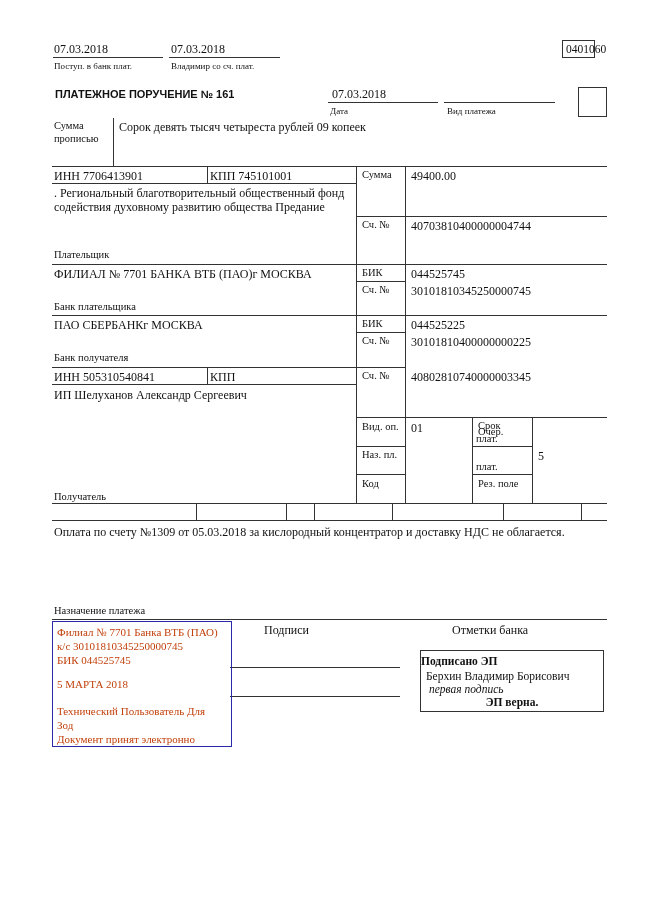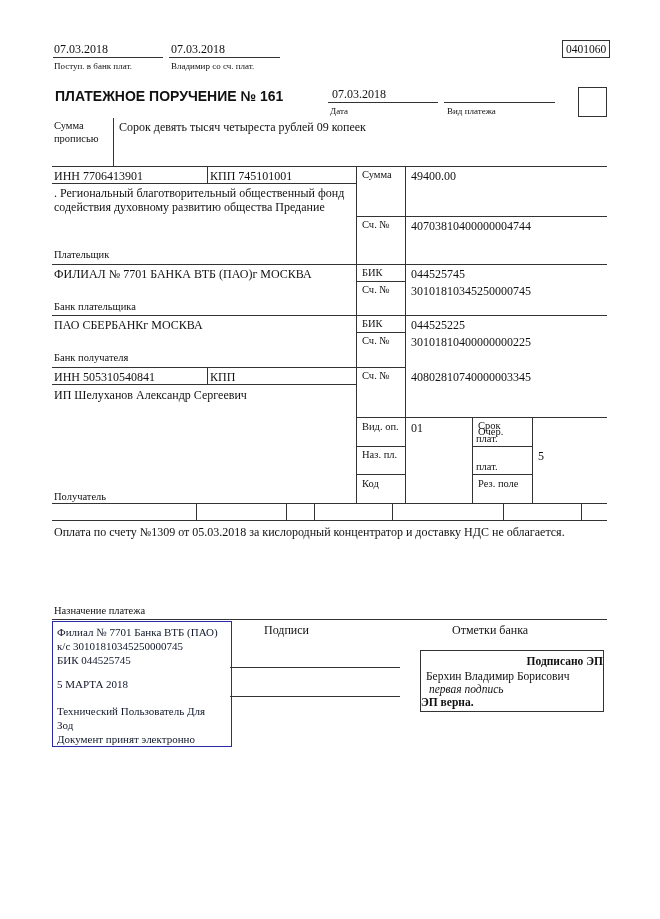--- a/index.html
+++ b/index.html
@@ -7,37 +7,37 @@
            font-family: "Liberation Serif", serif; color: #111; }
     .t { position: absolute; white-space: nowrap; line-height: 1; }
     .f11 { font-size: 11.5px; }
     .f12 { font-size: 12px; }
     .f9 { font-size: 9px; }
     .f10 { font-size: 10.5px; }
     .hl { position: absolute; height: 0; border-top: 1px solid #333; }
     .hl2 { position: absolute; height: 0; border-top: 1.4px solid #333; }
     .vl { position: absolute; width: 0; border-left: 1px solid #333; }
     .box { position: absolute; border: 1px solid #333; box-sizing: border-box; }
-    .title { font-family: "Liberation Sans", sans-serif; font-weight: bold; font-size: 14px; }
-    .stamp { position: absolute; border: 1px solid #2a2aa8; box-sizing: border-box; color: #0f172a; }
+    .title { font-family: "Liberation Sans", sans-serif; font-weight: bold; font-size: 11px; }
+    .stamp { position: absolute; border: 1px solid #2a2aa8; box-sizing: border-box; color: #c2410c; }
     .stamp .t { font-size: 11px; }
     .wrap { position: absolute; white-space: normal; line-height: 14px; }
   </style>
 </head>
 <body>
 
 <div class="t f12" style="left:54px;top:43px;">07.03.2018</div>
 <div class="hl" style="left:53px;top:57px;width:110px;"></div>
 <div class="t f9" style="left:54px;top:62px;">Поступ. в банк плат.</div>
 
 <div class="t f12" style="left:171px;top:43px;">07.03.2018</div>
 <div class="hl" style="left:169px;top:57px;width:111px;"></div>
 <div class="t f9" style="left:171px;top:62px;">Владимир со сч. плат.</div>
 
-<div class="box" style="left:562px;top:40px;width:48px;height:18px;text-decoration:underline;">
+<div class="box" style="left:562px;top:40px;width:33px;height:18px;text-decoration:underline;">
   <div class="t f11" style="left:3px;top:3px;">0401060</div>
 </div>
 
 <div class="t title" style="left:55px;top:89px;">ПЛАТЕЖНОЕ ПОРУЧЕНИЕ № 161</div>
 <div class="t f12" style="left:332px;top:88px;">07.03.2018</div>
 <div class="hl" style="left:328px;top:102px;width:110px;"></div>
 <div class="t f9" style="left:330px;top:107px;">Дата</div>
 <div class="t f12" style="left:447px;top:88px;"></div>
 <div class="hl" style="left:444px;top:102px;width:111px;"></div>
 <div class="t f9" style="left:447px;top:107px;text-align:center;">Вид платежа</div>
@@ -134,17 +134,17 @@
   <div class="t" style="left:4px;top:5px;">Филиал № 7701 Банка ВТБ (ПАО)</div>
   <div class="t" style="left:4px;top:19px;">к/с 30101810345250000745</div>
   <div class="t" style="left:4px;top:33px;">БИК 044525745</div>
   <div class="t" style="left:4px;top:57px;">5 МАРТА 2018</div>
   <div class="t" style="left:4px;top:84px;">Технический Пользователь Для</div>
   <div class="t" style="left:4px;top:98px;">Зод</div>
   <div class="t" style="left:4px;top:112px;">Документ принят электронно</div>
 </div>
 
 <div class="box" style="left:420px;top:650px;width:184px;height:62px;">
-  <div class="t f11" style="left:0;right:0;top:5px;text-align:right;font-weight:bold;">Подписано ЭП</div>
+  <div class="t f11" style="left:0;right:0;top:5px;text-align:left;font-weight:bold;">Подписано ЭП</div>
   <div class="t f11" style="left:5px;top:20px;">Берхин Владимир Борисович</div>
   <div class="t f11" style="left:8px;top:33px;font-style:italic;">первая подпись</div>
-  <div class="t f11" style="left:0;right:0;top:46px;text-align:left;font-weight:bold;">ЭП верна.</div>
+  <div class="t f11" style="left:0;right:0;top:46px;text-align:center;font-weight:bold;">ЭП верна.</div>
 </div>
 
 </body></html>

